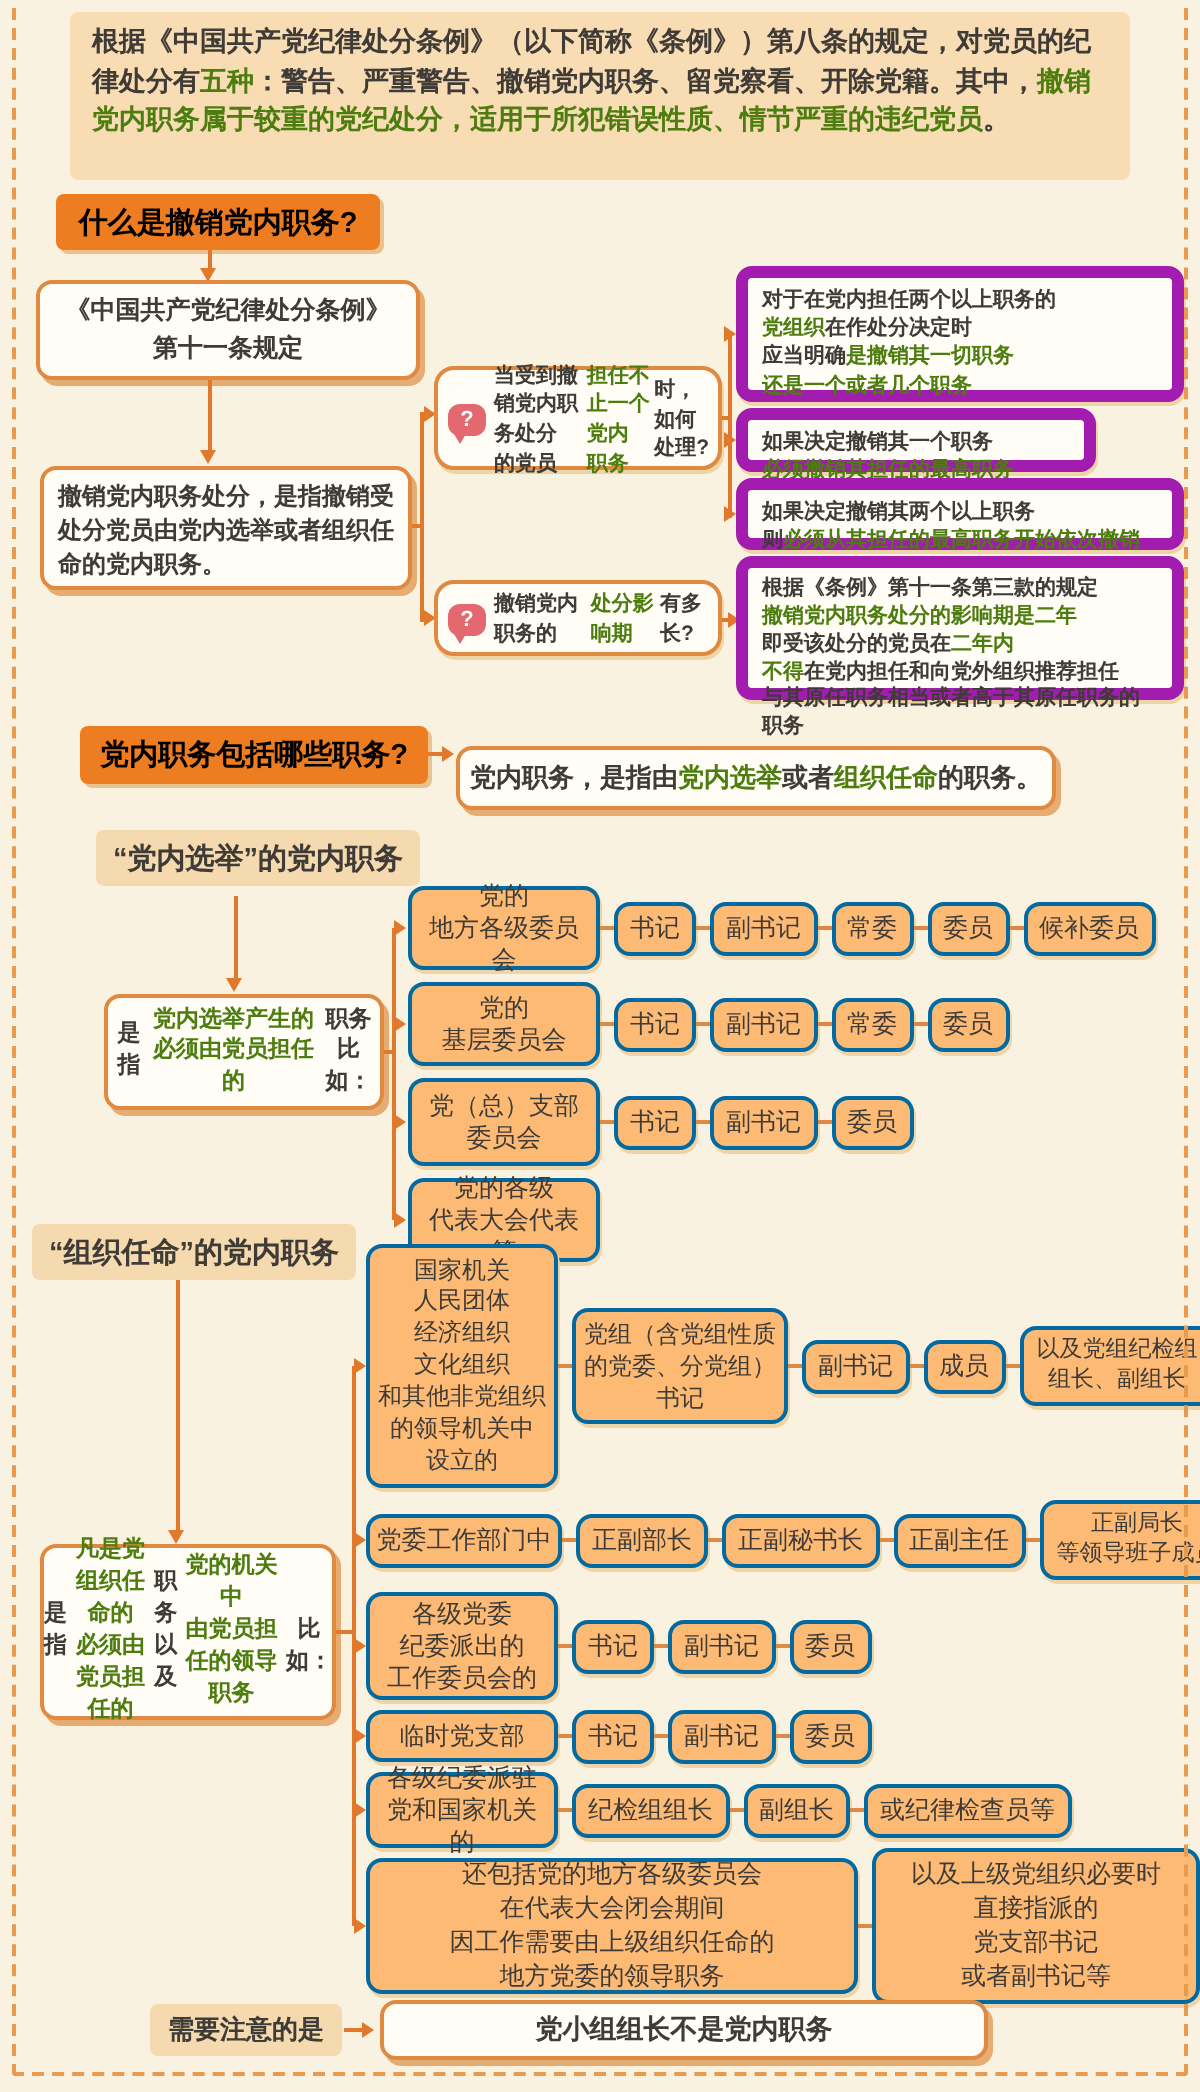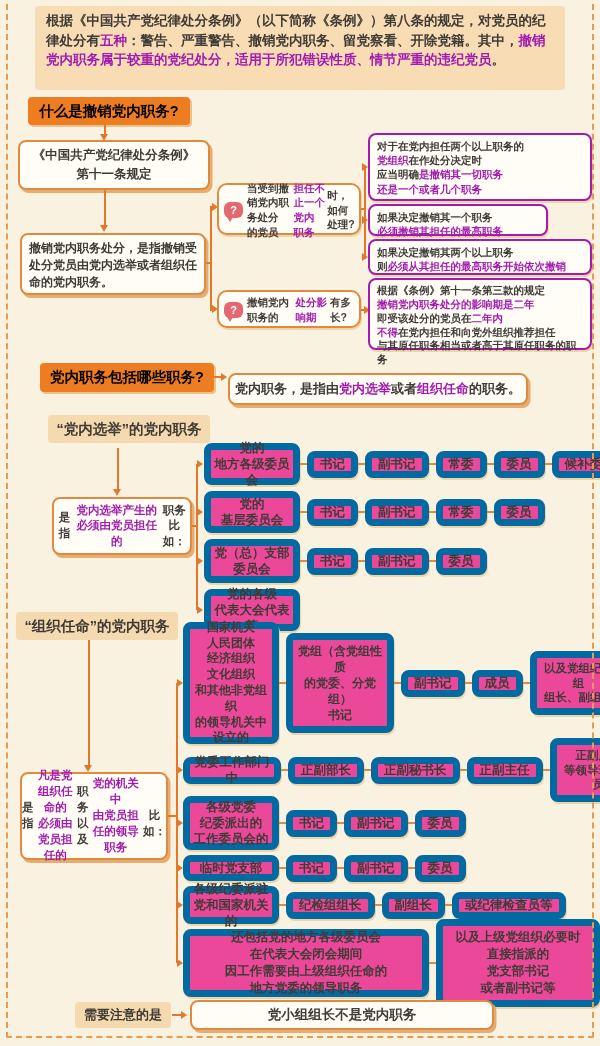--- a/index.html
+++ b/index.html
@@ -6,21 +6,21 @@
   .page{position:relative;width:600px;height:1046px;background:#FAF2E0;overflow:hidden;
         font-family:"Liberation Sans","DejaVu Sans",sans-serif;color:#3F3B37;}
   .dashed{position:absolute;left:6px;right:6px;top:-6px;bottom:8px;border:2px dashed #E89A4E;border-radius:2px;pointer-events:none;}
   .abs{position:absolute;box-sizing:border-box;}
   .bx,.b{background:#FFFDF5;border:2px solid #DF8A40;border-radius:8px;box-sizing:border-box;}
   .sh{box-shadow:2.5px 3px 0 #E7AC72;}
   .shs{box-shadow:1px 2px 0 #EFD4A8;}
   .pre{white-space:pre-line;}
   .ctr{display:flex;align-items:center;justify-content:center;text-align:center;}
   .seg-d{color:#3F3B37;}
-  .seg-o{color:#a21caf;}
+  .seg-o{color:#4d7c0f;}
   .btn{background:#ED7D20;color:#000000;font-weight:bold;border-radius:4px;
        display:flex;align-items:center;justify-content:center;box-shadow:2px 2px 0 #E9C28D;}
   .tanlabel{background:#F5DAAF;color:#3F3B37;font-weight:bold;border-radius:4px;
        display:flex;align-items:center;justify-content:center;}
   .line{position:absolute;background:#E0792B;}
   .tri-r{position:absolute;width:0;height:0;border-top:4px solid transparent;border-bottom:4px solid transparent;border-left:6px solid #E0792B;}
   .tri-d{position:absolute;width:0;height:0;border-left:4px solid transparent;border-right:4px solid transparent;border-top:7px solid #E0792B;}
 
   #intro{left:35px;top:6px;width:530px;height:84px;background:#F8DCB4;border-radius:4px;
          font-size:13.5px;font-weight:bold;line-height:1.45;padding:5px 11px;}
@@ -28,42 +28,42 @@
   #box1{left:18px;top:140px;width:192px;height:50px;font-size:12.5px;font-weight:bold;line-height:1.5;}
   #box2{left:20px;top:233px;width:186px;height:62px;font-size:12px;font-weight:bold;line-height:1.4;padding:5px 7px;}
   .qbox{background:#FFFDF5;border:2px solid #DF8A40;border-radius:10px;font-weight:bold;}
   #q1{left:217px;top:183px;width:144px;height:52px;}
   #q2{left:217px;top:290px;width:144px;height:38px;}
   .qtext{position:absolute;left:28px;top:4px;right:4px;bottom:2px;font-size:10.5px;line-height:1.4;white-space:pre-line;display:flex;align-items:center;}
   .qicon{position:absolute;left:5px;width:19px;height:16px;background:#E4686F;border-radius:6px;
          color:#FFF;font-weight:bold;font-size:11px;display:flex;align-items:center;justify-content:center;}
   .qicon::after{content:"";position:absolute;left:3px;bottom:-4px;width:0;height:0;
          border-left:3px solid transparent;border-right:3px solid transparent;border-top:5px solid #E4686F;}
-  .abox{background:#FFFDF5;border:2px solid #a21caf;border-radius:8px;box-sizing:border-box;
+  .abox{background:#FFFDF5;border:6px solid #a21caf;border-radius:8px;box-sizing:border-box;
         font-size:10.5px;font-weight:bold;line-height:1.35;padding:4px 7px;box-shadow:1px 2px 0 #EFD4A8;}
   #b1{left:368px;top:133px;width:224px;height:68px;}
   #b2{left:368px;top:204px;width:180px;height:32px;}
   #b3{left:368px;top:239px;width:224px;height:36px;}
   #b4{left:368px;top:278px;width:224px;height:72px;line-height:1.32;}
   #btn2{left:40px;top:363px;width:174px;height:29px;font-size:14.5px;}
   #def2{left:228px;top:373px;width:300px;height:32px;font-size:13px;font-weight:bold;}
   #labelA{left:48px;top:415px;width:162px;height:28px;font-size:14.5px;}
   #elected-intro{left:52px;top:497px;width:140px;height:58px;font-size:11.5px;font-weight:bold;line-height:1.35;}
   #labelB{left:16px;top:612px;width:162px;height:28px;font-size:14.5px;}
   #app-intro{left:20px;top:772px;width:148px;height:88px;font-size:11.5px;font-weight:bold;line-height:1.38;}
   #note-label{left:75px;top:1002px;width:96px;height:26px;font-size:13px;}
   #note-box{left:190px;top:1000px;width:304px;height:30px;font-size:13.5px;font-weight:bold;}
 
   .flow{position:absolute;display:flex;flex-direction:column;}
   #elected-rows{left:204px;top:443px;row-gap:6px;}
   #app-rows{left:183px;top:622px;row-gap:5px;}
   .row{display:flex;align-items:center;}
-  .row .cell{background:#ec4899;border:7px solid #0369a1;border-radius:8px;box-sizing:border-box;
+  .row .cell{background:#fdba74;border:2px solid #0369a1;border-radius:8px;box-sizing:border-box;
         display:flex;align-items:center;justify-content:center;text-align:center;
-        font-weight:bold;box-shadow:1px 2px 0 #EFD4A8;flex:none;}
+        font-weight:normal;box-shadow:1px 2px 0 #EFD4A8;flex:none;}
   .obox{width:96px;align-self:stretch;white-space:pre-line;font-size:12.5px;line-height:1.3;padding:2px 3px;}
   .chip{padding:2px 6px;font-size:12.5px;white-space:nowrap;height:27px;}
   .mbox{width:108px;font-size:12px;white-space:pre-line;padding:3px 2px;line-height:1.35;}
   .tbox{width:98px;font-size:11.5px;white-space:pre-line;padding:3px 2px;line-height:1.3;}
   .link{width:7px;height:2px;background:#DF8A40;flex:none;}
   #elected-rows .row:nth-child(1){height:42px;}
   #elected-rows .row:nth-child(2){height:42px;}
   #elected-rows .row:nth-child(3){height:44px;}
   #elected-rows .row:nth-child(4){height:42px;}
   #app-rows .row:nth-child(1){height:122px;}

